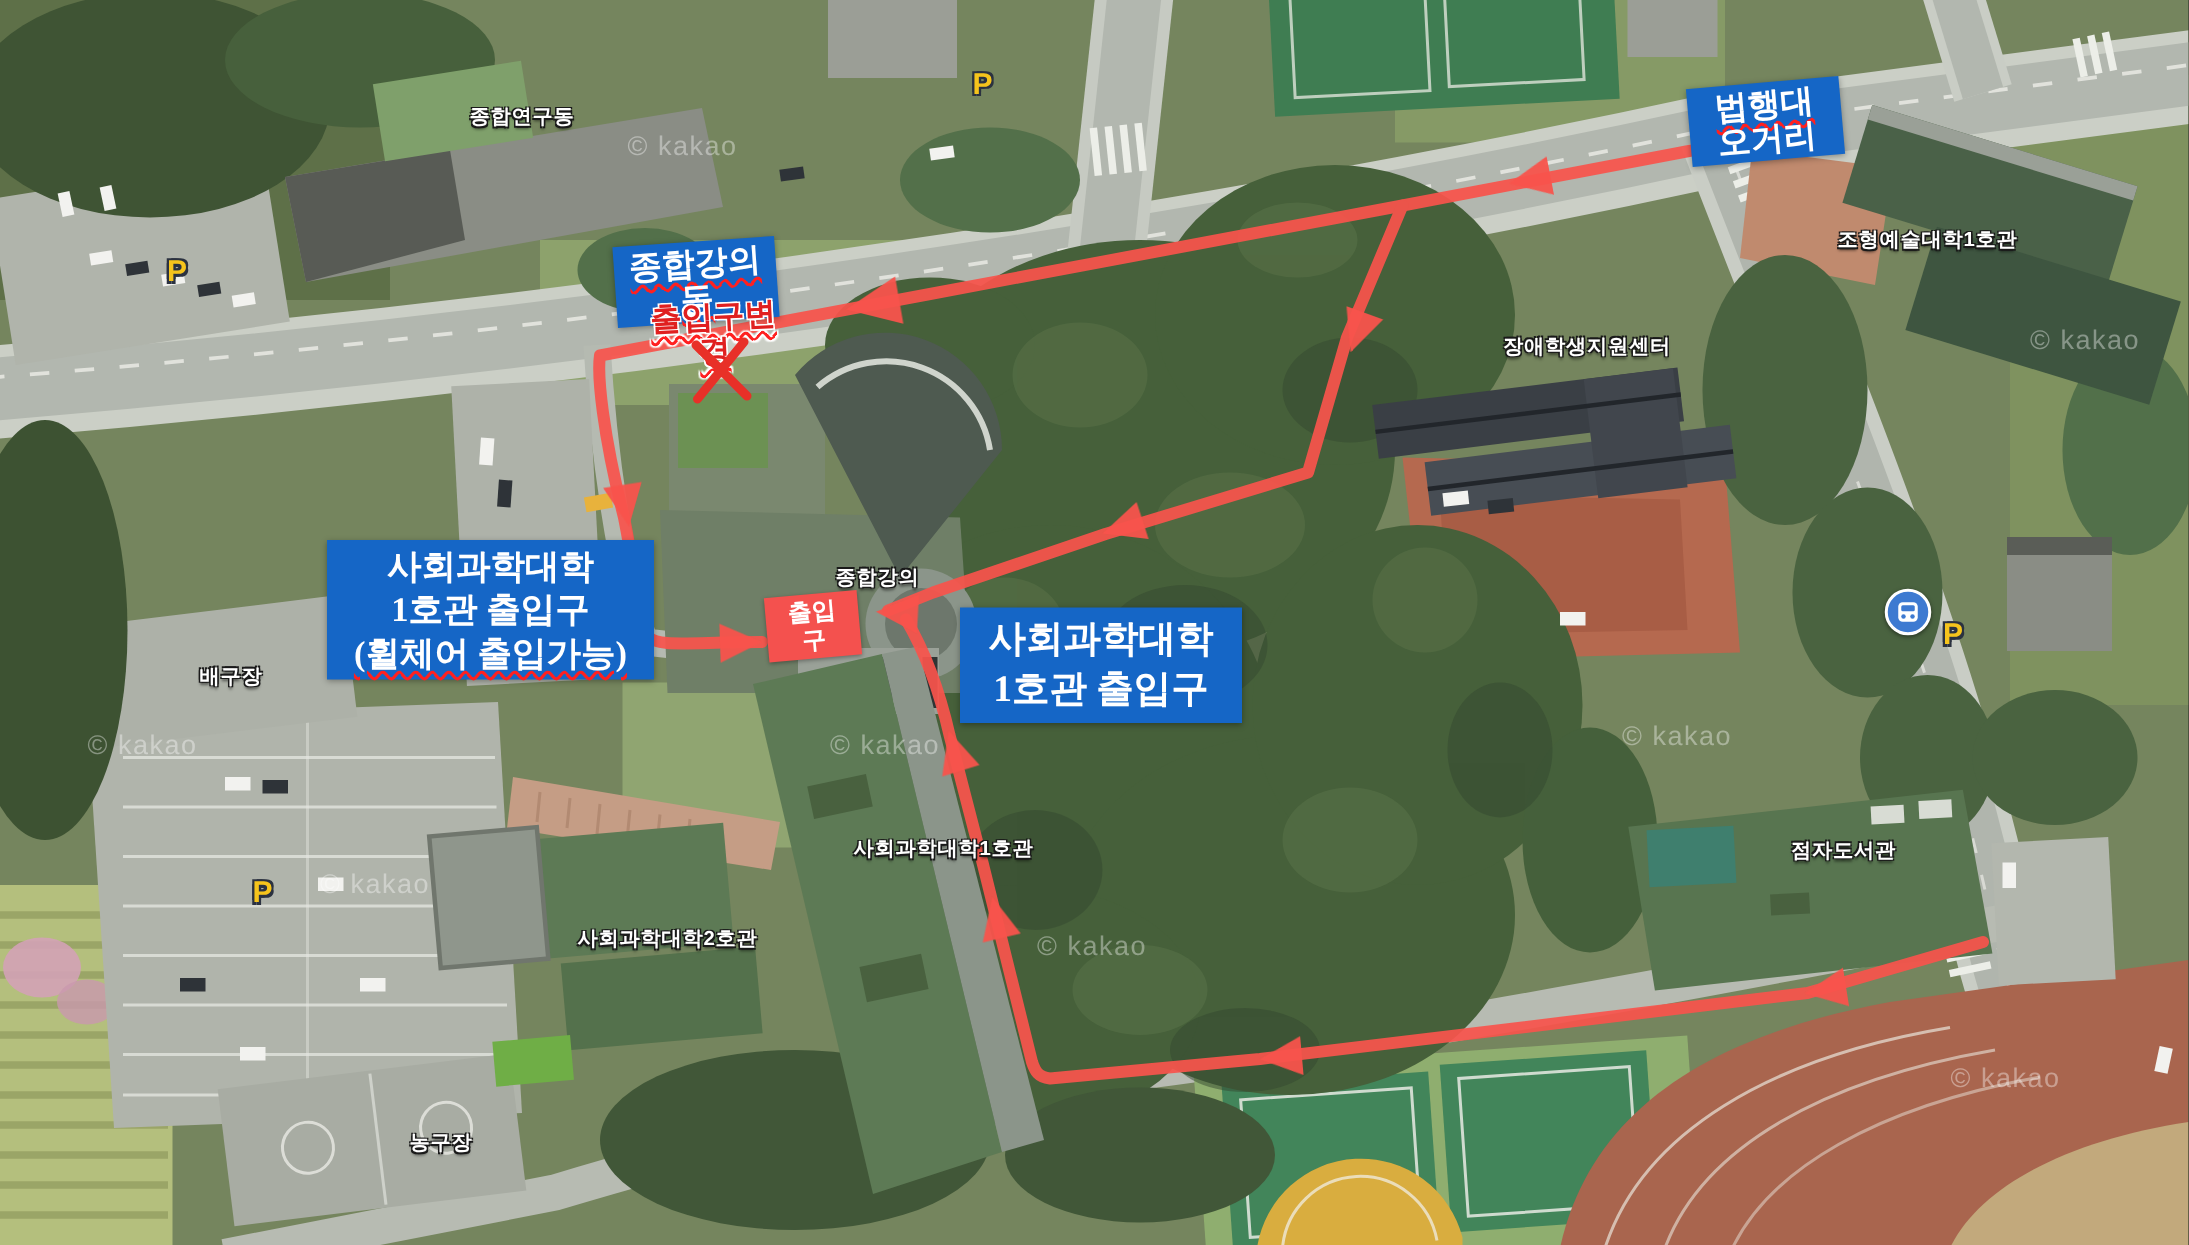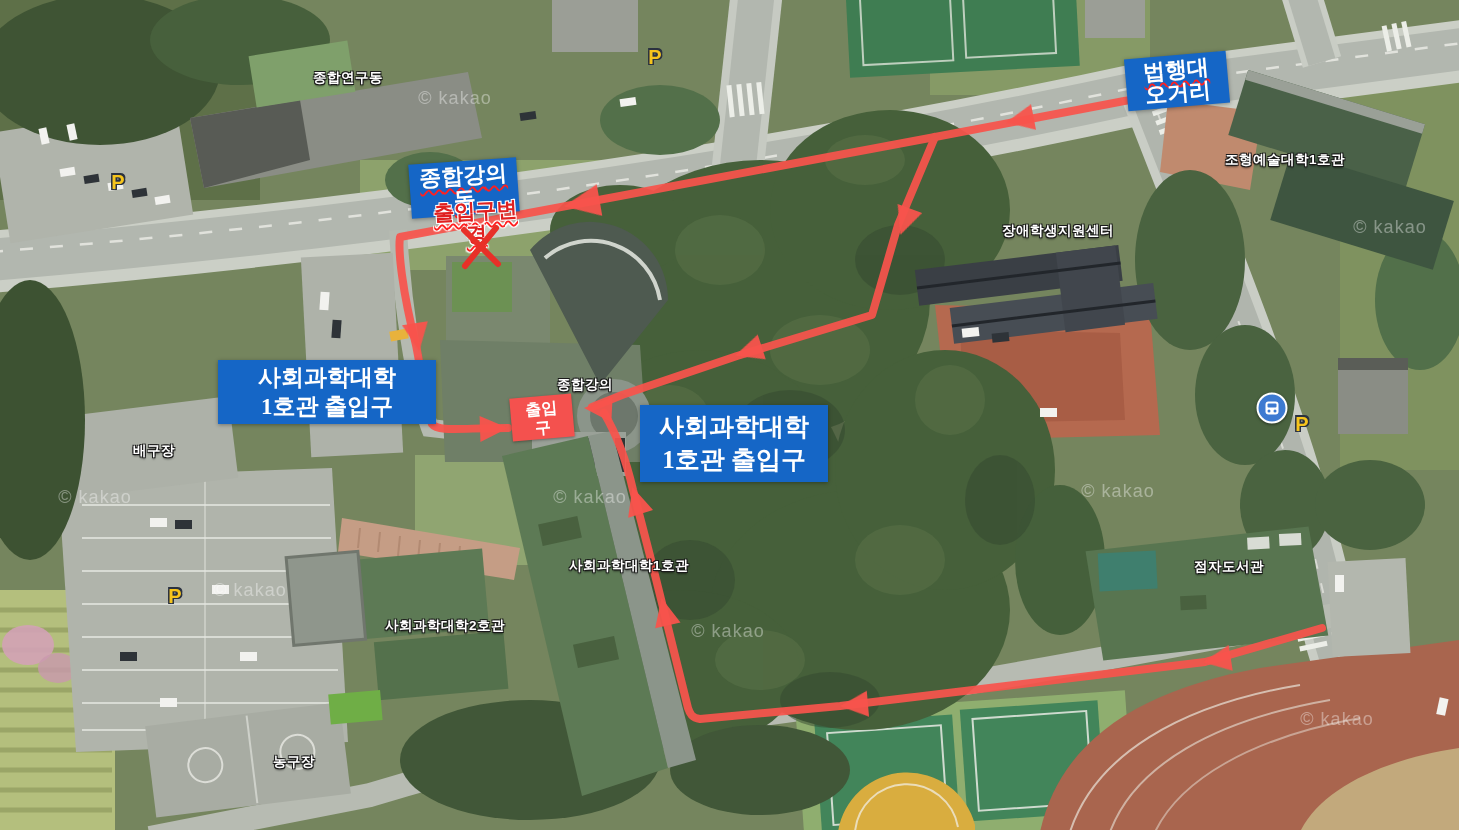--- a/index.html
+++ b/index.html
@@ -365,20 +365,21 @@
 </div>
 
 <div class="blabel" id="lbl-lecturehall">
   <span class="ln wavy">종합강의</span>
   <span class="ln wavy">동</span>
 </div>
 
 <div class="blabel" id="lbl-left">
   <span class="ln">사회과학대학</span>
   <span class="ln">1호관 출입구</span>
+  <span class="ln wavy">(휠체어 출입가능)</span>
 </div>
 
 <div class="blabel" id="lbl-center">
   <span class="ln">사회과학대학</span>
   <span class="ln">1호관 출입구</span>
 </div>
 
 <div id="entrance-changed">
   <span class="ln wavy" style="display:block">출입구변</span>
   <span class="ln wavy" style="display:block">경</span>

